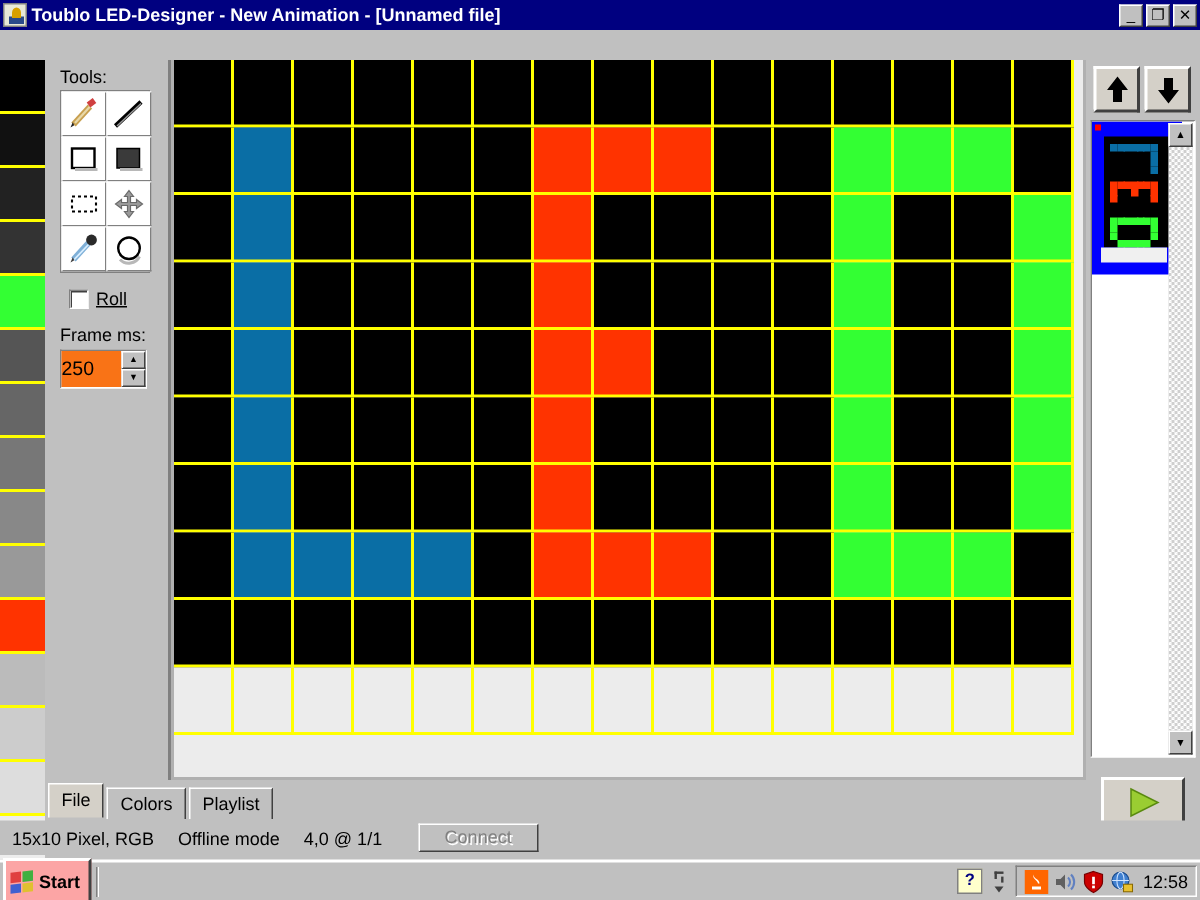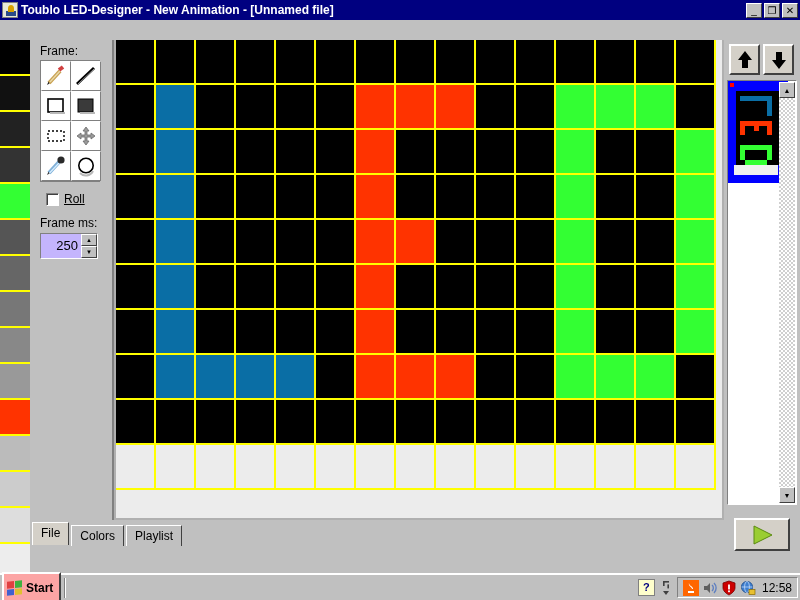--- a/index.html
+++ b/index.html
@@ -132,22 +132,22 @@
   .roll-label { font-size: 12px; text-decoration: underline; }
 
   .ms-label { font-size: 12px; padding: 10px 0 3px 8px; }
   .spinner-wrap {
     margin-left: 8px; width: 58px; height: 26px; display: flex;
     border-top: 1px solid #808080; border-left: 1px solid #808080;
     border-right: 1px solid #ffffff; border-bottom: 1px solid #ffffff;
     background: #ffffff;
   }
   .spinner-input {
-    flex: 1 1 auto; background: #c4b5fd; border: none;
-    text-align: right; padding-right: 3px; font-size: 13px;
+    flex: 1 1 auto; background: #f97316; border: none;
+    padding-right: 3px; font-size: 13px;
     font-family: "Liberation Sans", sans-serif;
     line-height: 24px;
   }
   .spin-btns { width: 16px; display: flex; flex-direction: column; }
   .spin-btn {
     flex: 1 1 0; background: #c0c0c0;
     border-top: 1px solid #ffffff; border-left: 1px solid #ffffff;
     border-right: 1px solid #404040; border-bottom: 1px solid #404040;
     display: flex; align-items: center; justify-content: center;
     font-size: 6px; line-height: 1;
@@ -367,21 +367,21 @@
       <div class="swatch" style="background: rgb(153, 153, 153); border-bottom-color: rgb(255, 255, 0);"></div>
       <div class="swatch" style="background: rgb(255, 51, 0); border-bottom-color: rgb(255, 255, 0);"></div>
       <div class="swatch" style="background: rgb(187, 187, 187); border-bottom-color: rgb(255, 255, 0);"></div>
       <div class="swatch" style="background: rgb(204, 204, 204); border-bottom-color: rgb(255, 255, 0);"></div>
       <div class="swatch" style="background: rgb(221, 221, 221); border-bottom-color: rgb(255, 255, 0);"></div>
       <div class="swatch" style="background: rgb(237, 237, 237); border-bottom-color: rgb(255, 255, 0);"></div>
       <div class="swatch" style="background: rgb(10, 110, 165); border-bottom-color: rgb(255, 255, 0);"></div>
     </div>
 
   <div class="tools-panel">
-    <div class="panel-label">Frame:</div>
+    <div class="panel-label">Tools:</div>
 
     <div class="tool-grid">
       <div class="tool-btn">
         <svg width="24" height="24" viewBox="0 0 24 24">
           <line x1="5" y1="19" x2="16" y2="7" stroke="#c8a050" stroke-width="4"></line>
           <line x1="6" y1="18" x2="16" y2="7" stroke="#e8d8a8" stroke-width="1.5"></line>
           <polygon points="3,21 5.5,19.5 4.5,17.5" fill="#222"></polygon>
           <line x1="15" y1="6" x2="19" y2="3" stroke="#d04040" stroke-width="4"></line>
         </svg>
       </div>
@@ -691,20 +691,26 @@
       </svg>
     </div>
   </div>
 
   <div class="tabs">
     <div class="tab active">File</div>
     <div class="tab">Colors</div>
     <div class="tab">Playlist</div>
   </div>
 
+  <div class="statusbar">
+    <div class="status-text">15x10 Pixel, RGB</div>
+    <div class="status-text">Offline mode</div>
+    <div class="status-text">4,0 @ 1/1</div>
+    <div class="connect-btn">Connect</div>
+  </div>
 
   <div class="taskbar">
     <div class="start-btn">
       <div class="flag">
         <i style="background:#e04040"></i>
           <i style="background:#40b040"></i>
         <i style="background:#4060d0"></i>
           <i style="background:#e0c030"></i>
       </div>
       <span>Start</span>

